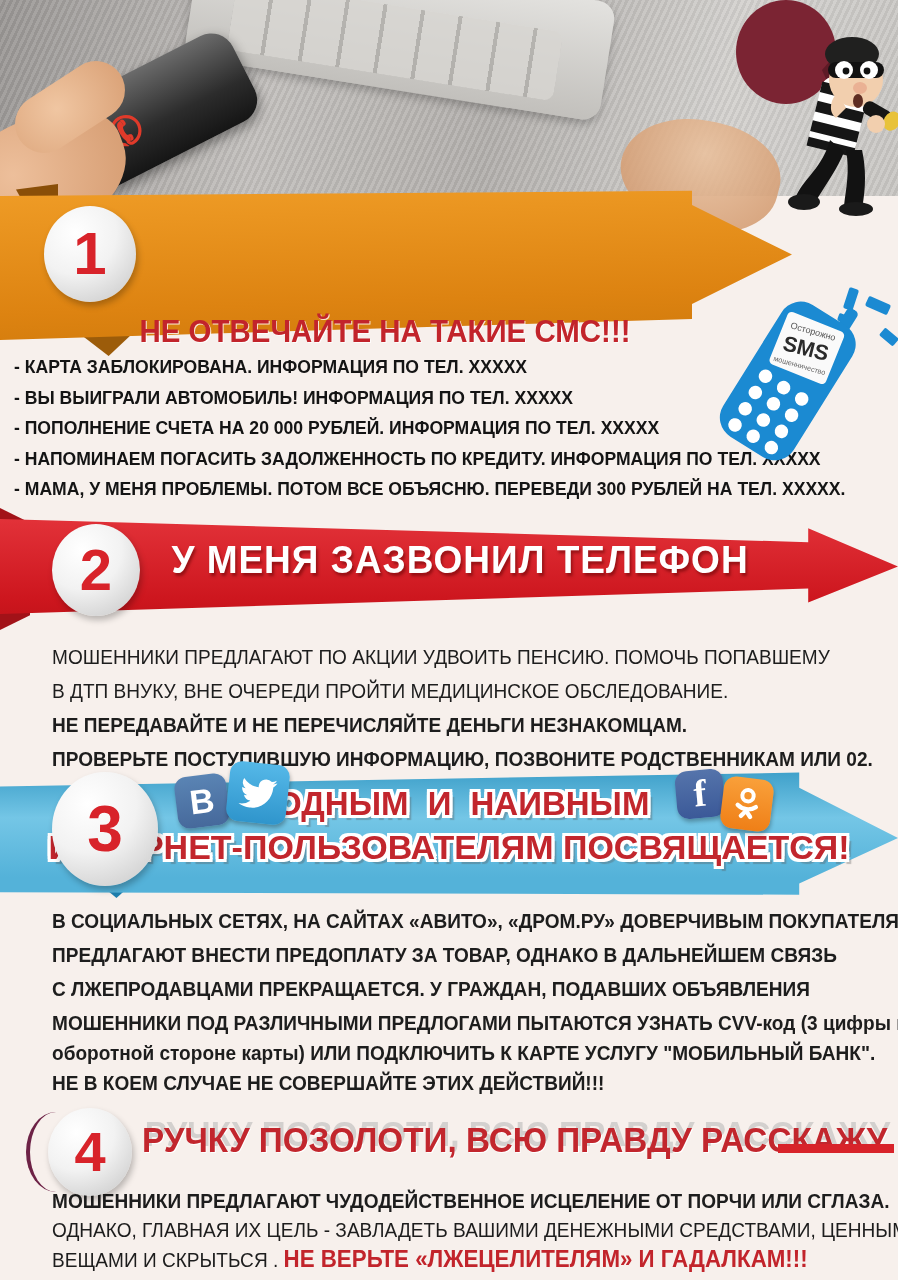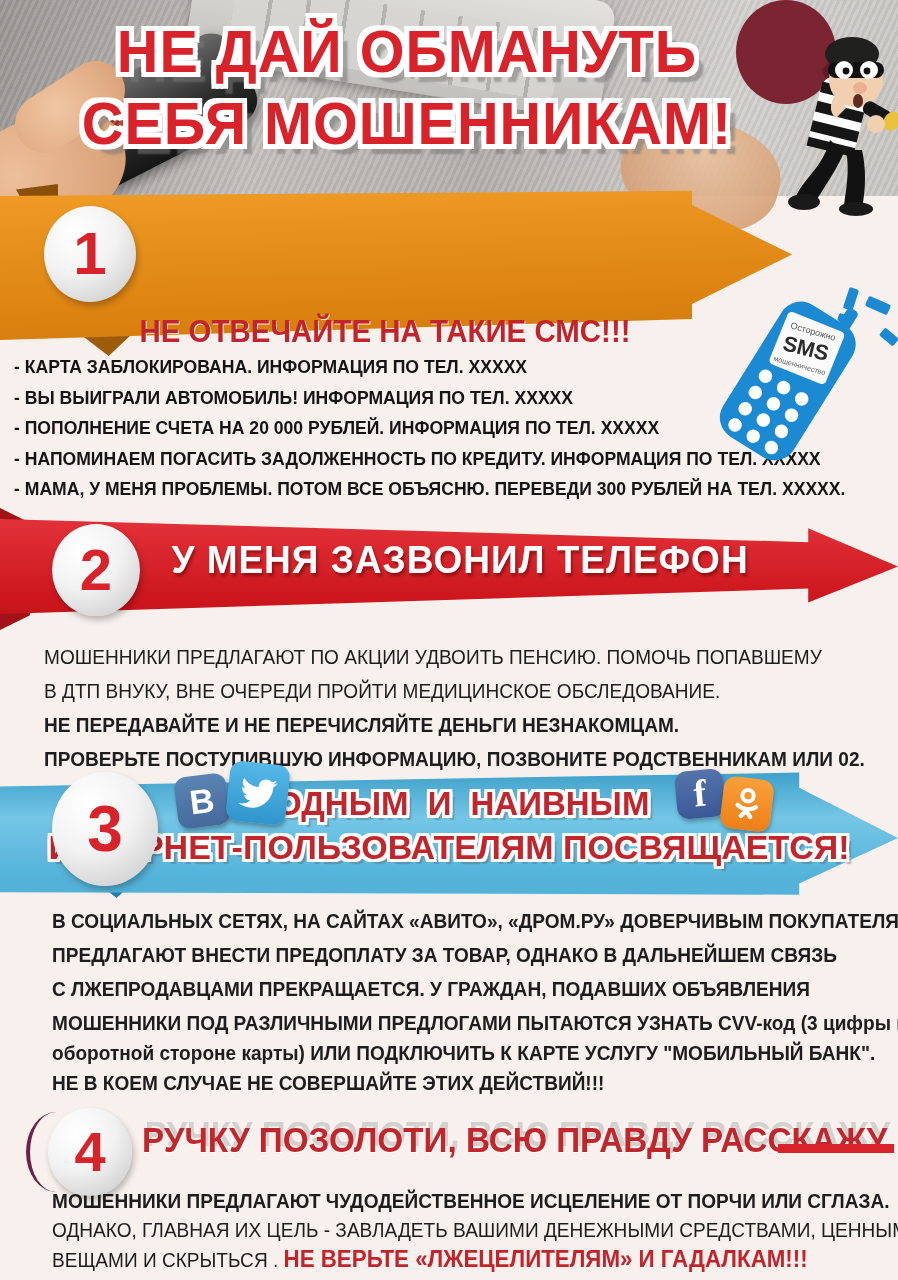--- a/index.html
+++ b/index.html
@@ -98,21 +98,21 @@
     text-shadow:3px -6px 0 rgba(175,175,175,.5),1px 1px 0 #fff;}
   .dash4{left:778px;top:1144px;width:116px;height:9px;background:#d8232a;z-index:4;}
 
   
   .sms-list{left:14px;top:352px;width:880px;z-index:3;}
   .sms-line{display:block;font-weight:bold;font-size:18.5px;line-height:30.5px;color:#141414;white-space:nowrap;transform:scaleX(.95);transform-origin:left;}
   .bodyblock{z-index:3;}
   .bline{display:block;font-size:20.5px;line-height:34px;color:#1d1d1d;white-space:nowrap;transform:scaleX(.93);transform-origin:left;}
   .reg{font-weight:normal;}
   .bld{font-weight:bold;}
-  .b2{left:44px;top:640px;width:840px;}
+  .b2{left:52px;top:640px;width:840px;}
   .b3a{left:52px;top:904px;width:840px;}
   .b3a .bline{line-height:34px;}
   .b3b{left:52px;top:1008px;width:840px;}
   .b3b .bline{line-height:30px;}
   .b4{left:52px;top:1186px;width:840px;}
   .b4 .bline{line-height:29px;}
   .redwarn{color:#c2242b;font-weight:bold;}
 
   
   .smsphone{left:742px;top:288px;width:156px;height:190px;z-index:3;}
@@ -170,24 +170,20 @@
     <ellipse cx="126" cy="88" rx="7" ry="6" fill="#eab194"></ellipse>
     <ellipse cx="124" cy="101" rx="5" ry="7" fill="#5e2d22"></ellipse>
     <path d="M104 92 C96 100 94 112 102 118 L112 108 Z" fill="#f2cfae"></path>
     <g transform="rotate(30 140 112)">
       <rect x="128" y="104" width="30" height="14" rx="6" fill="#151515"></rect>
       <ellipse cx="160" cy="111" rx="8" ry="10" fill="#e8c23a"></ellipse>
     </g>
     <circle cx="142" cy="124" r="9" fill="#f2cfae"></circle>
   </svg>
 
-  <div class="abs title-wrap">
-    <div class="title-line nowrap">НЕ ДАЙ ОБМАНУТЬ</div>
-    <div class="title-line nowrap">СЕБЯ МОШЕННИКАМ!</div>
-  </div>
 
   <div class="abs fold1a"></div>
   <div class="abs fold1b"></div>
   <div class="abs ribbon1"></div>
   <div class="abs numcircle c1"><span>1</span></div>
   <div class="abs warning1">НЕ ОТВЕЧАЙТЕ НА ТАКИЕ СМС!!!</div>
 
   <div class="abs sms-list">
     <span class="sms-line">- КАРТА ЗАБЛОКИРОВАНА. ИНФОРМАЦИЯ ПО ТЕЛ. ХХХХХ</span>
     <span class="sms-line">- ВЫ ВЫИГРАЛИ АВТОМОБИЛЬ! ИНФОРМАЦИЯ ПО ТЕЛ. ХХХХХ</span>

